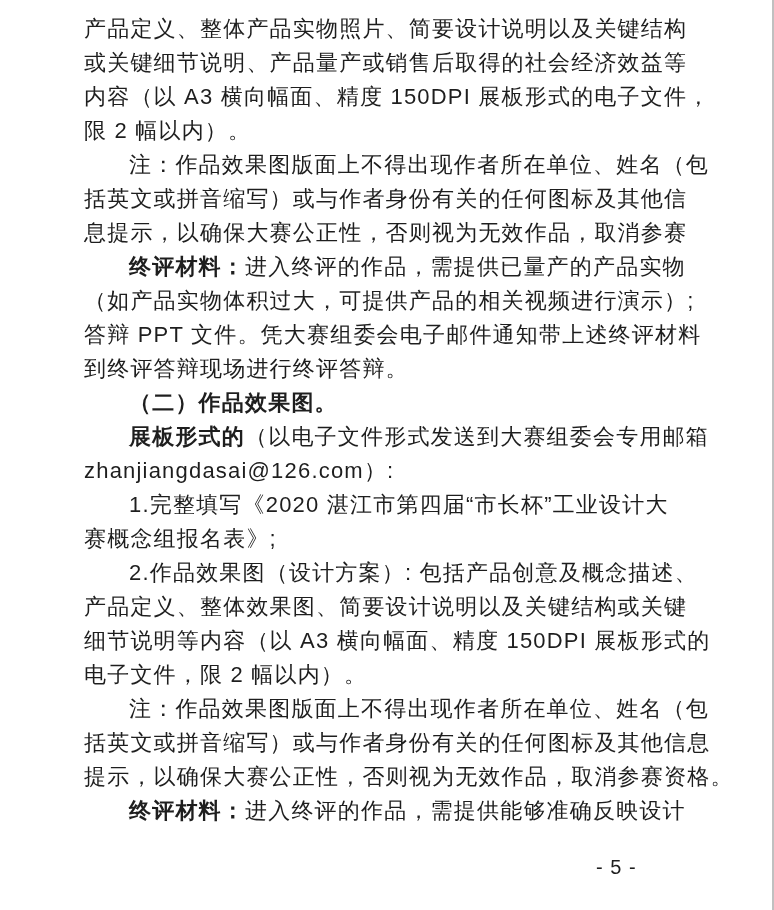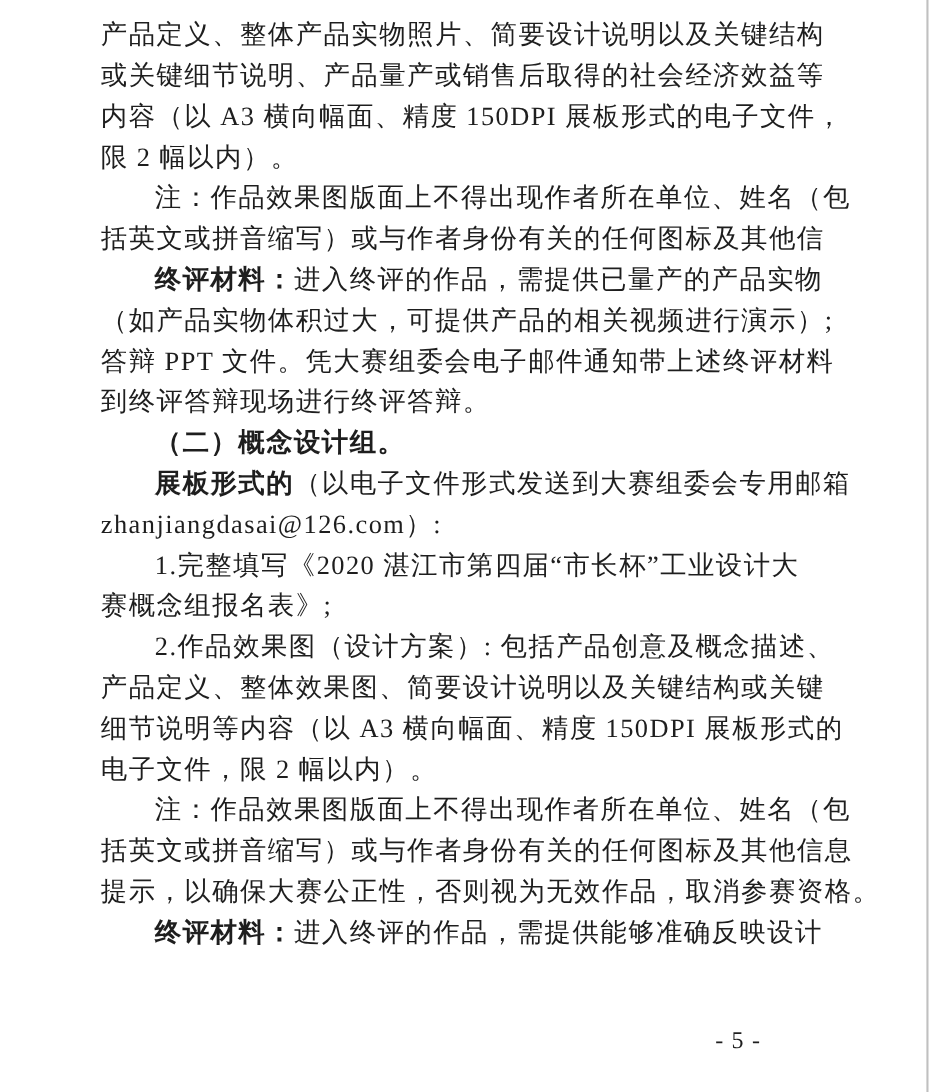--- a/index.html
+++ b/index.html
@@ -6,21 +6,21 @@
     margin: 0;
     padding: 0;
     background: #ffffff;
   }
   .page {
     position: relative;
     width: 774px;
     height: 910px;
     background: #ffffff;
     overflow: hidden;
-    font-family: Liberation Serif, serif;
+    font-family: Liberation Sans, sans-serif;
   }
   .doc-body {
     position: absolute;
     left: 84px;
     top: 12px;
     width: 614px;
   }
   .line {
     white-space: pre;
     height: 34px;
@@ -59,25 +59,26 @@
 <body>
 
 <div class="page">
   <div class="doc-body">
       <div class="line"><span>产品定义、整体产品实物照片、简要设计说明以及关键结构</span></div>
       <div class="line"><span>或关键细节说明、产品量产或销售后取得的社会经济效益等</span></div>
       <div class="line"><span>内容（以 A3 横向幅面、精度 150DPI 展板形式的电子文件，</span></div>
       <div class="line"><span>限 2 幅以内）。</span></div>
       <div class="line indent"><span>注：作品效果图版面上不得出现作者所在单位、姓名（包</span></div>
       <div class="line"><span>括英文或拼音缩写）或与作者身份有关的任何图标及其他信</span></div>
+      <div class="line"><span>息提示，以确保大赛公正性，否则视为无效作品，取消参赛</span></div>
       <div class="line indent"><span class="bold">终评材料：</span><span>进入终评的作品，需提供已量产的产品实物</span></div>
       <div class="line"><span>（如产品实物体积过大，可提供产品的相关视频进行演示）;</span></div>
       <div class="line"><span>答辩 PPT 文件。凭大赛组委会电子邮件通知带上述终评材料</span></div>
       <div class="line"><span>到终评答辩现场进行终评答辩。</span></div>
-      <div class="line indent"><span class="bold">（二）概念设计组。</span></div>
+      <div class="line indent"><span class="bold">（二）作品效果图。</span></div>
       <div class="line indent"><span class="bold">展板形式的</span><span>（以电子文件形式发送到大赛组委会专用邮箱</span></div>
       <div class="line"><span>zhanjiangdasai@126.com）:</span></div>
       <div class="line indent"><span>1.完整填写《2020 湛江市第四届“市长杯”工业设计大</span></div>
       <div class="line"><span>赛概念组报名表》;</span></div>
       <div class="line indent"><span>2.作品效果图（设计方案）: 包括产品创意及概念描述、</span></div>
       <div class="line"><span>产品定义、整体效果图、简要设计说明以及关键结构或关键</span></div>
       <div class="line"><span>细节说明等内容（以 A3 横向幅面、精度 150DPI 展板形式的</span></div>
       <div class="line"><span>电子文件，限 2 幅以内）。</span></div>
       <div class="line indent"><span>注：作品效果图版面上不得出现作者所在单位、姓名（包</span></div>
       <div class="line"><span>括英文或拼音缩写）或与作者身份有关的任何图标及其他信息</span></div>

